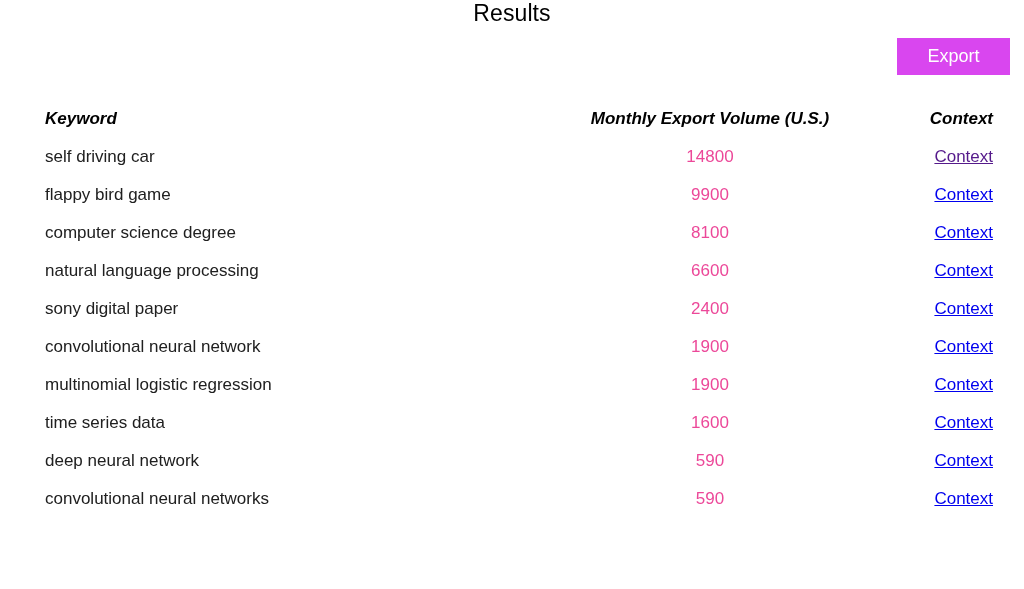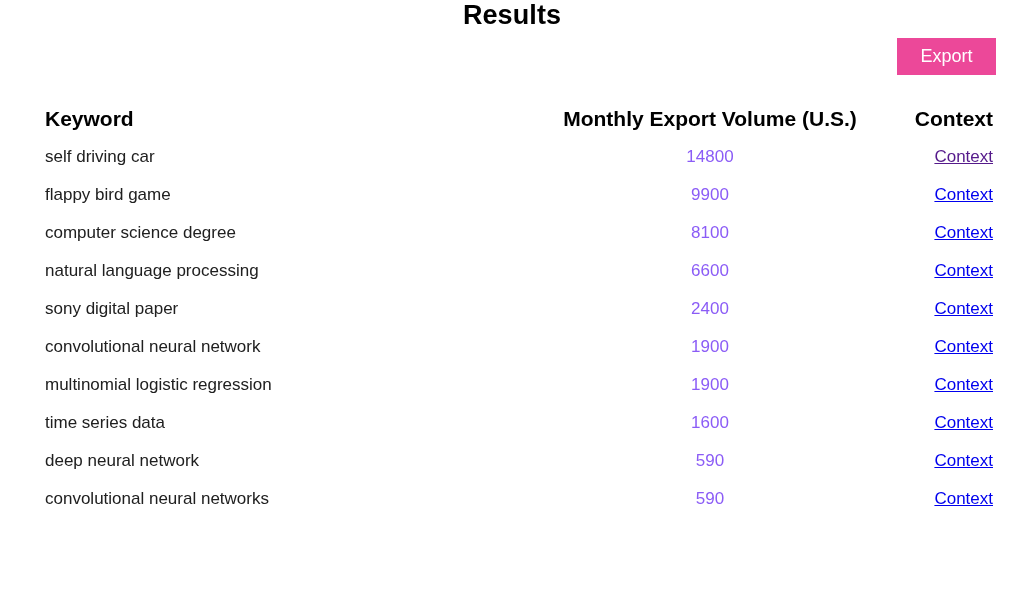--- a/index.html
+++ b/index.html
@@ -11,42 +11,42 @@
     width: 1024px;
     height: 589px;
     overflow: hidden;
     font-family: "Liberation Sans", sans-serif;
     color: #000000;
     position: relative;
   }
 
   .page-title {
     text-align: center;
-    font-size: 27px;
-    font-weight: 700;
+    font-size: 23px;
+    font-weight: 400;
     line-height: 1;
     margin: 0;
     padding-top: 2px;
     letter-spacing: 0.1px;
     color: #000000;
   }
 
   .toolbar {
     position: absolute;
     top: 38px;
     right: 28px;
     width: 99px;
     height: 37px;
   }
 
   .export-button {
     display: block;
-    width: 99px;
+    width: 113px;
     height: 37px;
-    background: #ec4899;
+    background: #d946ef;
     color: #ffffff;
     border: 0;
     padding: 0;
     font-family: "Liberation Sans", sans-serif;
     font-size: 18px;
     line-height: 37px;
     text-align: center;
     cursor: pointer;
   }
 
@@ -65,30 +65,31 @@
     border: 0;
     height: 38px;
     vertical-align: middle;
     font-size: 17px;
     font-weight: 400;
     white-space: nowrap;
   }
 
   .results-table thead th {
     font-weight: 700;
-    font-size: 21px;
+    font-size: 17px;
     height: 38px;
+    font-style: italic;
   }
 
   .col-keyword   { width: 510px; text-align: left; }
   .col-volume    { width: 310px; text-align: center; }
   .col-context   { width: 128px; text-align: right; }
 
   td.col-keyword { color: #202020; }
-  td.col-volume  { color: #8b5cf6; }
+  td.col-volume  { color: #ec4899; }
 
   .context-link {
     color: #0000ee;
     text-decoration: underline;
     font-size: 17px;
     cursor: pointer;
   }
   .context-link.visited {
     color: #551a8b;
   }

